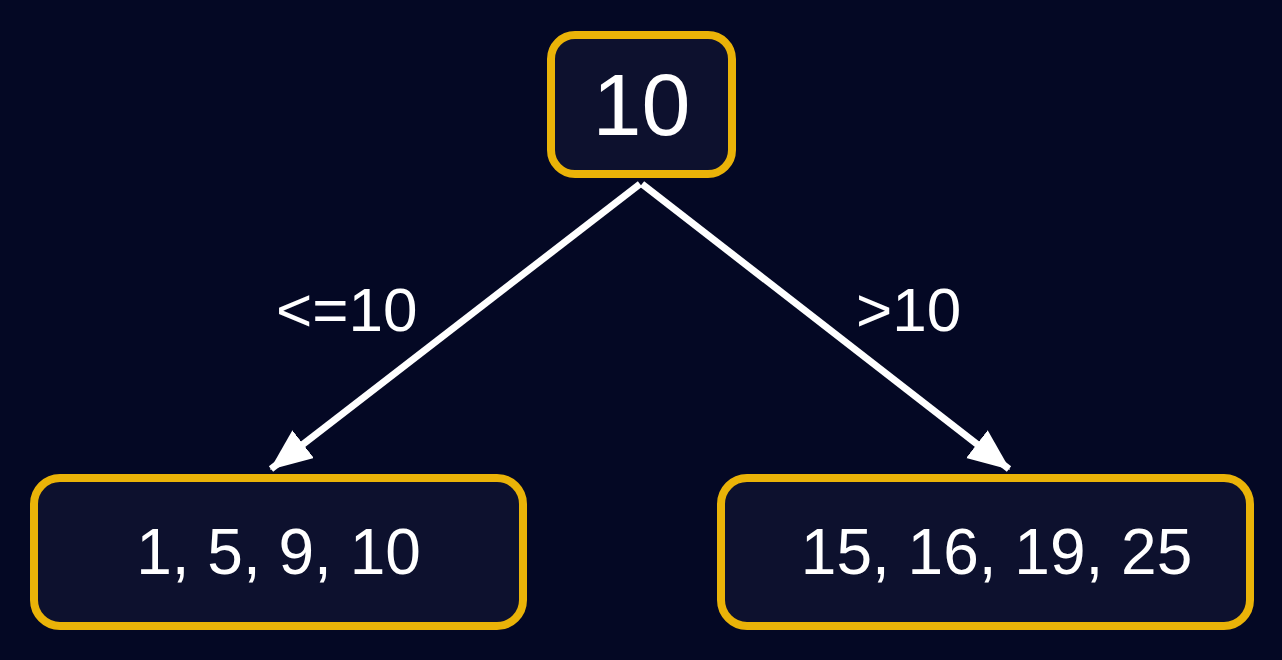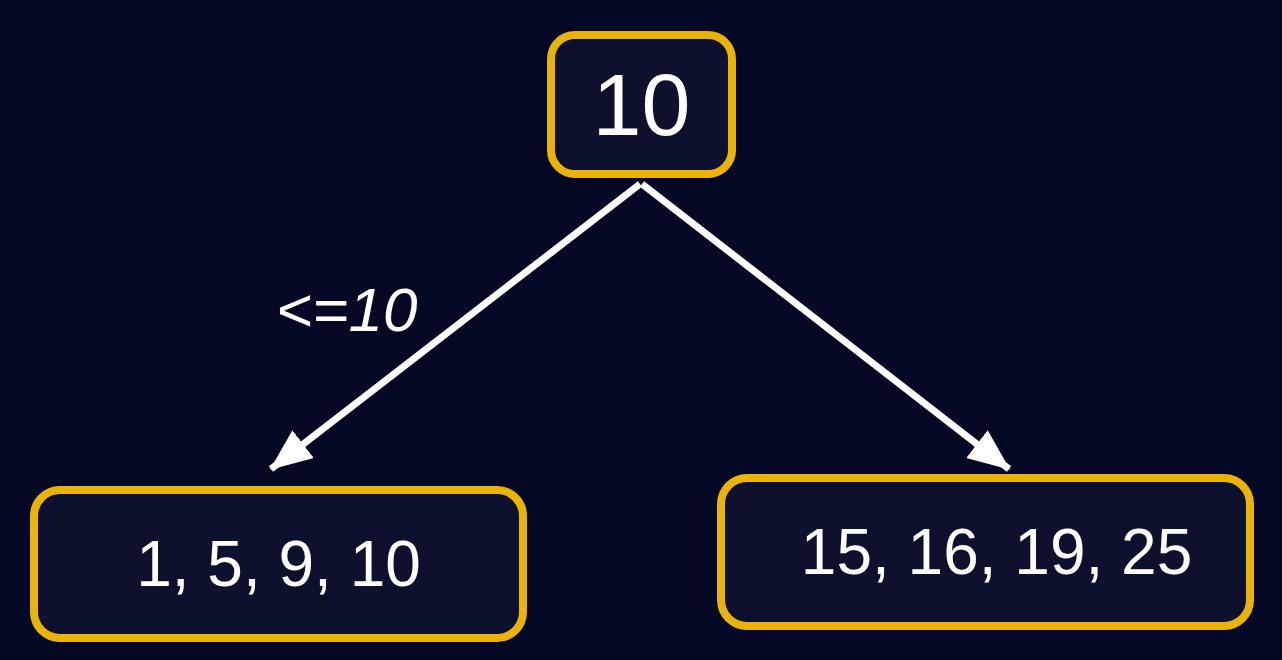--- a/index.html
+++ b/index.html
@@ -45,33 +45,31 @@
   }
   .node-leaf {
     top: 474px;
     height: 156px;
     border-radius: 30px;
     font-size: 64px;
   }
   .node-leaf-left {
     left: 30px;
     width: 497px;
-    margin-top: 12px;
   }
   .node-leaf-right {
     left: 717px;
     width: 537px;
     padding-left: 22px;
   }
   .edge-label {
     position: absolute;
     font-size: 62px;
     line-height: 68px;
     white-space: nowrap;
-    font-style: italic;
   }
   .edge-label-left {
     left: 276px;
     top: 276px;
   }
   .edge-label-right {
     left: 856px;
     top: 276px;
   }
 </style>
@@ -89,20 +87,21 @@
     <line x1="640" y1="184" x2="271" y2="469" stroke="#ffffff" stroke-width="7" marker-end="url(#arrowhead)"></line>
     <line x1="642" y1="184" x2="1009" y2="469" stroke="#ffffff" stroke-width="7" marker-end="url(#arrowhead)"></line>
   </svg>
 
   <div class="node node-root">
     <span>10</span>
   </div>
 
   <div class="edge-label edge-label-left">&lt;=10</div>
 
+  <div class="edge-label edge-label-right">&gt;10</div>
 
   <div class="node node-leaf node-leaf-left">
     <span>1, 5, 9, 10</span>
   </div>
 
   <div class="node node-leaf node-leaf-right">
     <span>15, 16, 19, 25</span>
   </div>
 
 </div>

